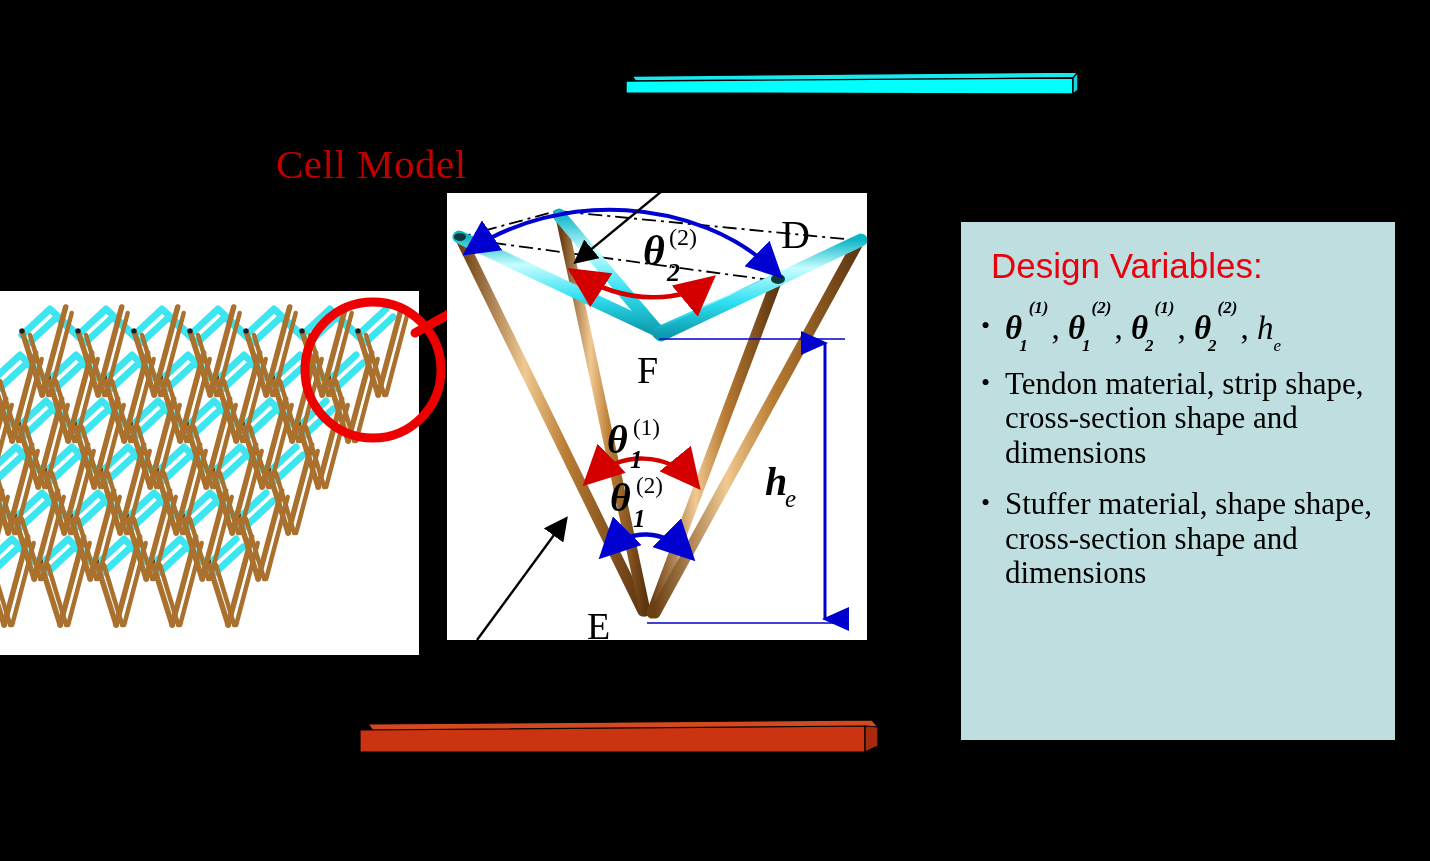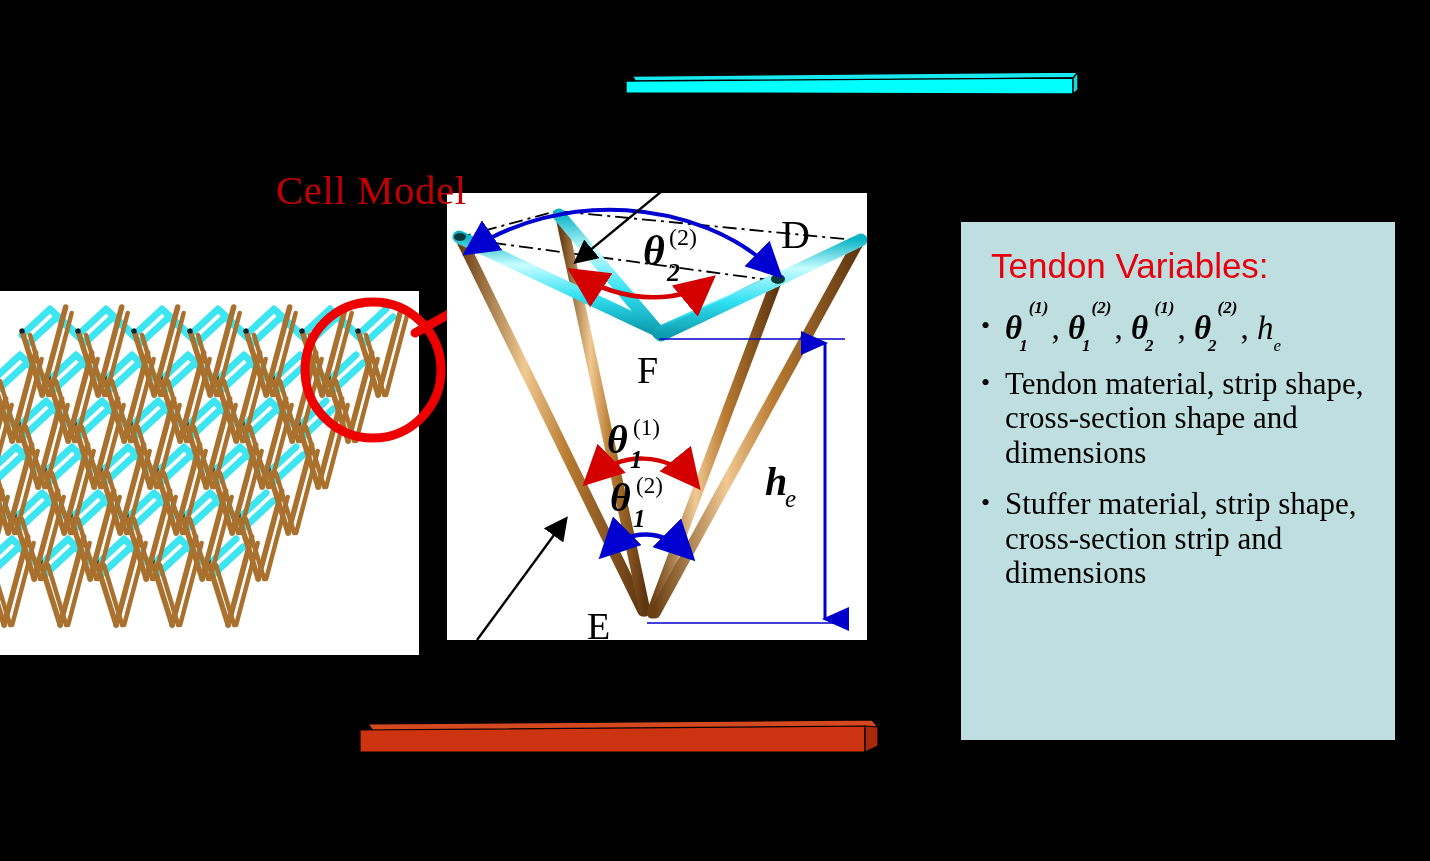--- a/index.html
+++ b/index.html
@@ -19,21 +19,21 @@
 
   
   #callout{left:305px;top:288px;width:190px;height:125px;overflow:visible;}
 
   
   #cell-panel{left:447px;top:193px;width:420px;height:447px;background:#fff;overflow:hidden;}
   #cell-svg{position:absolute;left:0;top:0;}
 
   
   #title{left:276px;top:140px;color:#c00000;font-size:41px;font-weight:400;
-         font-family:"Liberation Serif",serif;letter-spacing:.5px;white-space:nowrap;margin-top:26px;}
+         font-family:"Liberation Serif",serif;letter-spacing:.5px;white-space:nowrap;}
 
   
   #dv-panel{left:961px;top:222px;width:434px;height:518px;background:#bfdee0;
             box-sizing:border-box;padding:18px 20px 0 20px;}
   #dv-heading{color:#e8000d;font-family:"Liberation Sans",sans-serif;
               font-size:35px;margin:6px 0 24px 10px;white-space:nowrap;}
   .dv-item{display:flex;align-items:flex-start;margin-bottom:16px;
            font-family:"Liberation Serif",serif;font-size:31px;color:#000;line-height:1.12;}
   .dv-bullet{width:24px;flex:0 0 24px;font-size:26px;line-height:1.25;}
   .dv-text{flex:1;}
@@ -442,29 +442,29 @@
     <g>
       <text x="318" y="302" font-family="Liberation Serif, serif" font-style="italic" font-weight="bold" font-size="40" fill="#000">h</text>
       <text x="338" y="314" font-family="Liberation Serif, serif" font-style="italic" font-size="25" fill="#000">e</text>
     </g>
   </svg>
 </div>
 
 <div class="abs" id="title">Cell Model</div>
 
 <div class="abs" id="dv-panel">
-  <div id="dv-heading">Tendon Variables:</div>
+  <div id="dv-heading">Design Variables:</div>
 
   <div class="dv-item">
     <div class="dv-bullet">•</div>
     <div class="dv-text math-row" id="math-row"><span class="mvar"><span class="base">θ</span><sub>1</sub><sup>(1)</sup></span><span>, </span><span class="mvar"><span class="base">θ</span><sub>1</sub><sup>(2)</sup></span><span>, </span><span class="mvar"><span class="base">θ</span><sub>2</sub><sup>(1)</sup></span><span>, </span><span class="mvar"><span class="base">θ</span><sub>2</sub><sup>(2)</sup></span><span>,  </span><span class="mvar-h">h<sub>e</sub></span></div>
   </div>
 
   <div class="dv-item">
     <div class="dv-bullet">•</div>
     <div class="dv-text">Tendon material, strip shape, cross-section shape and dimensions</div>
   </div>
 
   <div class="dv-item">
     <div class="dv-bullet">•</div>
-    <div class="dv-text">Stuffer material, strip shape, cross-section strip and dimensions</div>
+    <div class="dv-text">Stuffer material, shape shape, cross-section shape and dimensions</div>
   </div>
 </div>
 
 </body></html>

